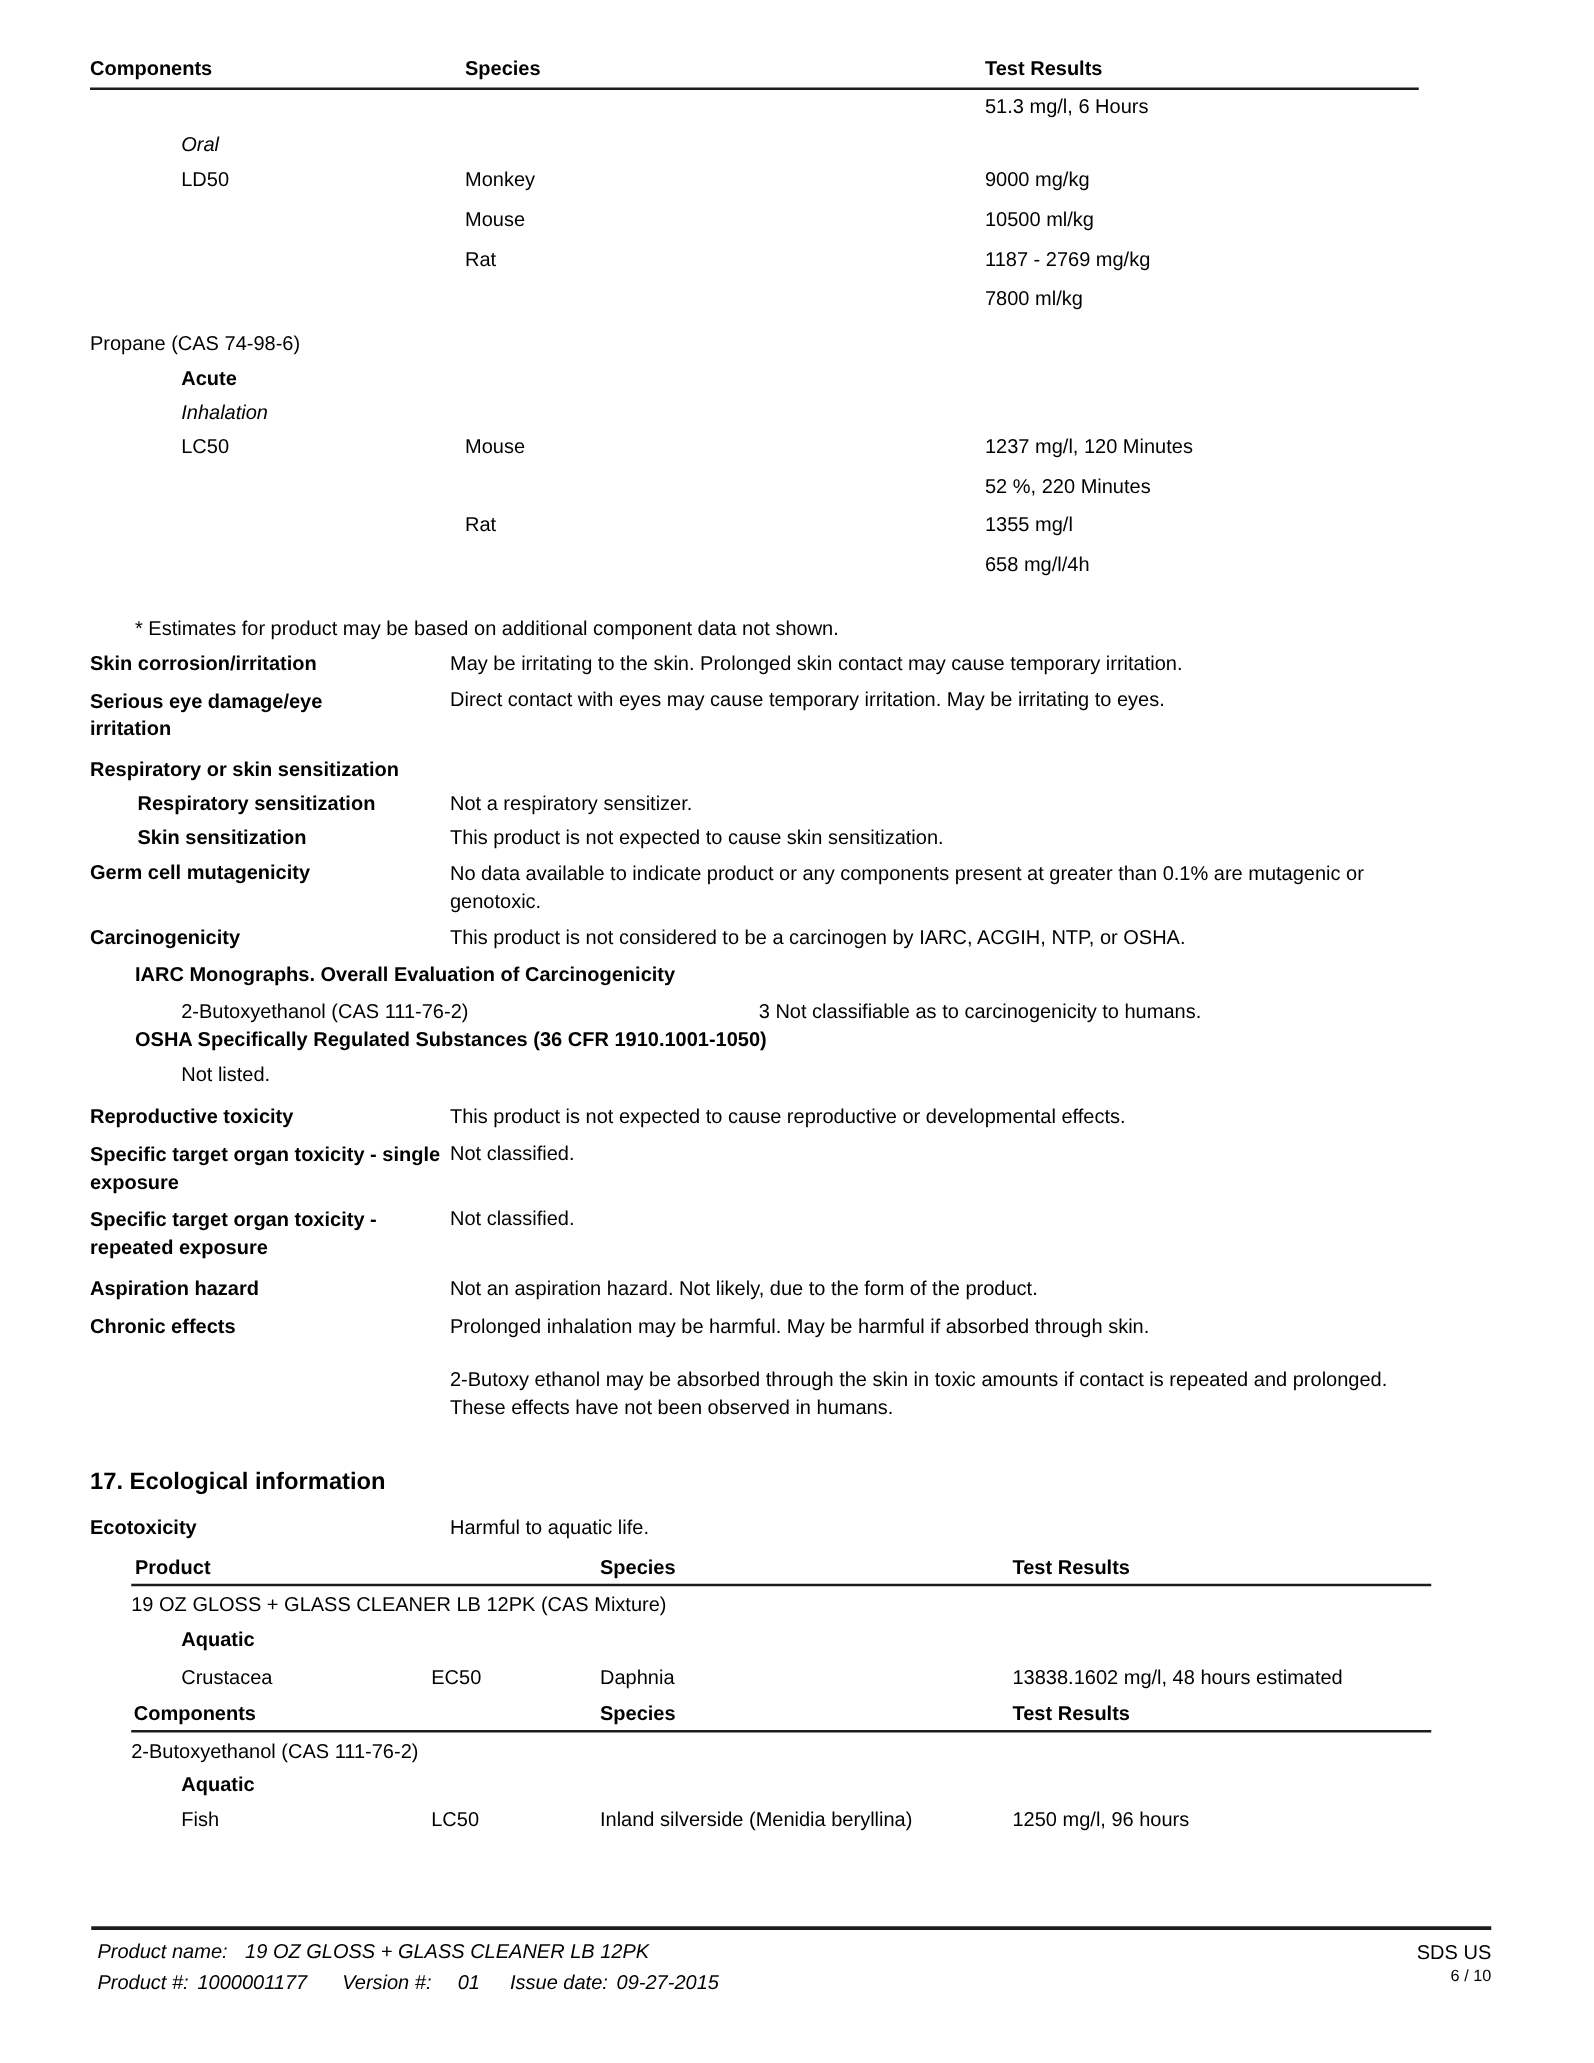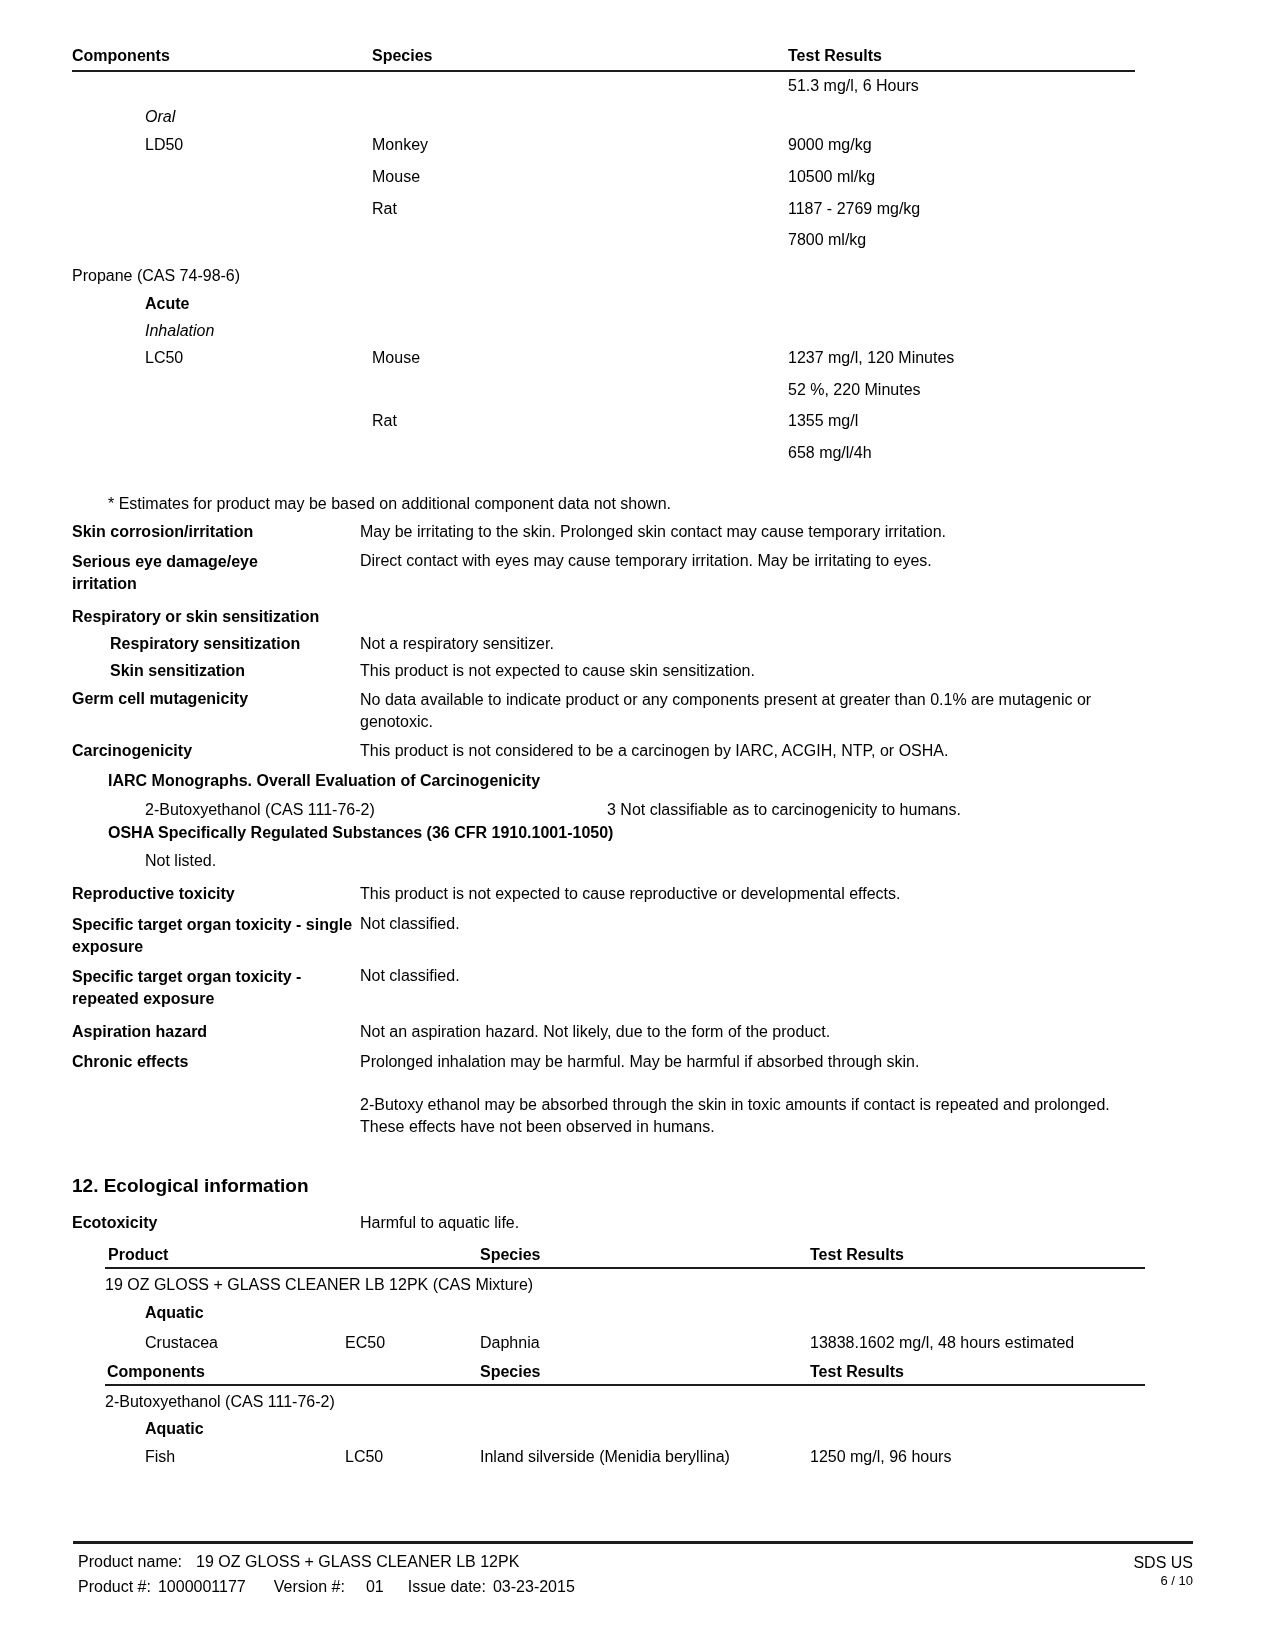--- a/index.html
+++ b/index.html
@@ -10,21 +10,21 @@
   }
   .t{position:absolute;white-space:nowrap;line-height:20px;}
   .b{font-weight:bold;}
   .i{font-style:italic;}
   .wrap{white-space:normal;line-height:22px;}
   .rule{position:absolute;border-top:2px solid #1c1c1c;height:0;}
   .rule-heavy{border-top-width:3px;}
   .sm{font-size:16px;}
   .pg{font-size:13px;}
   .h12{font-size:19px;font-weight:bold;}
-  .ft{font-size:16px;}
+  .ft{font-size:16px;font-style:italic;}
 </style>
 </head>
 <body>
 
 <div class="page">
 
   <div>
     <div class="t b" style="top:46px;left:72px">Components</div>
     <div class="t b" style="top:46px;left:372px">Species</div>
     <div class="t b" style="top:46px;left:788px">Test Results</div>
@@ -103,21 +103,21 @@
     <div class="t b" style="top:1022px;left:72px">Aspiration hazard</div>
     <div class="t" style="top:1022px;left:360px">Not an aspiration hazard. Not likely, due to the form of the product.</div>
 
     <div class="t b" style="top:1052px;left:72px">Chronic effects</div>
     <div class="t" style="top:1052px;left:360px">Prolonged inhalation may be harmful. May be harmful if absorbed through skin.</div>
 
     <div class="t wrap" style="top:1094px;left:360px;width:770px">2-Butoxy ethanol may be absorbed through the skin in toxic amounts if contact is repeated and prolonged.  These effects have not been observed in humans.</div>
   </div>
 
   <div>
-    <div class="t h12" style="top:1176px;left:72px">12. Ecological information</div>
+    <div class="t h12" style="top:1176px;left:72px">17. Ecological information</div>
 
     <div class="t b" style="top:1213px;left:72px">Ecotoxicity</div>
     <div class="t" style="top:1213px;left:360px">Harmful to aquatic life.</div>
 
     <div class="t b" style="top:1245px;left:108px">Product</div>
     <div class="t b" style="top:1245px;left:480px">Species</div>
     <div class="t b" style="top:1245px;left:810px">Test Results</div>
     <div class="rule" style="top:1267px;left:105px;width:1040px"></div>
 
     <div class="t" style="top:1275px;left:105px">19 OZ GLOSS + GLASS CLEANER LB 12PK (CAS Mixture)</div>
@@ -142,18 +142,18 @@
 
   <div>
     <div class="rule rule-heavy" style="top:1541px;left:73px;width:1120px"></div>
 
     <div class="t ft" style="top:1552px;left:78px">
       <span>Product name:</span><span style="margin-left:14px">19 OZ GLOSS + GLASS CLEANER LB 12PK</span>
     </div>
     <div class="t sm" style="top:1553px;right:82px">SDS US</div>
 
     <div class="t ft" style="top:1577px;left:78px">
-      <span>Product #:</span><span style="margin-left:7px">1000001177</span><span style="margin-left:28px">Version #:</span><span style="margin-left:21px">01</span><span style="margin-left:24px">Issue date:</span><span style="margin-left:7px">03-23-2015</span>
+      <span>Product #:</span><span style="margin-left:7px">1000001177</span><span style="margin-left:28px">Version #:</span><span style="margin-left:21px">01</span><span style="margin-left:24px">Issue date:</span><span style="margin-left:7px">09-27-2015</span>
     </div>
     <div class="t pg" style="top:1571px;right:82px">6 / 10</div>
   </div>
 
 </div>
 
 </body></html>

